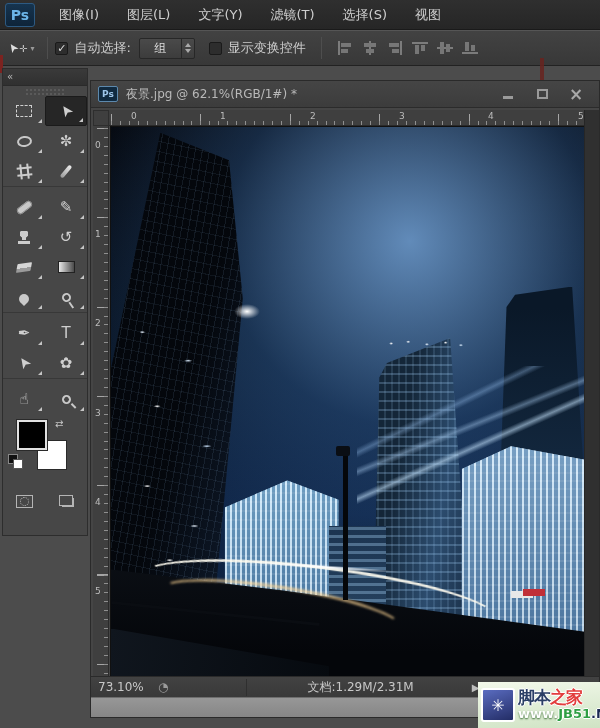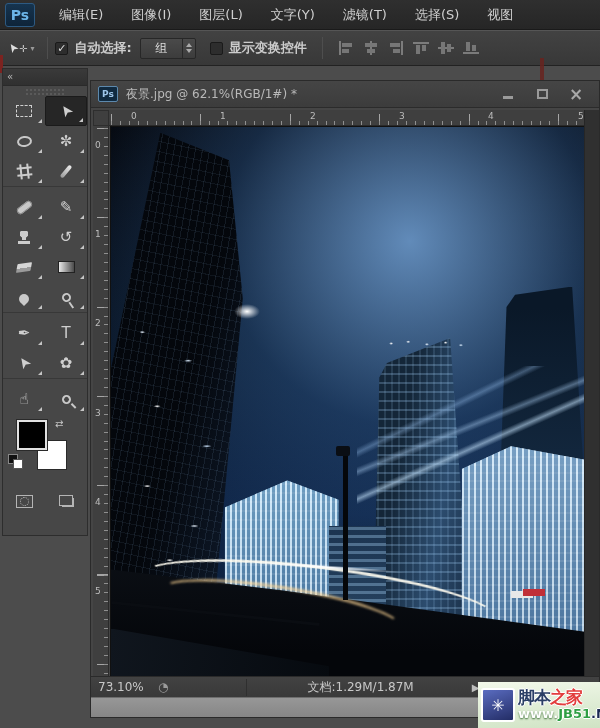--- a/index.html
+++ b/index.html
@@ -22,21 +22,21 @@
     border-bottom:1px solid #222; display:flex; align-items:center; color:#ccc; font-size:13px; }
   .opt-tool { display:flex; align-items:center; margin:0 6px 0 8px; }
   .opt-move-arrow { display:inline-block; color:#ddd; font-size:12px; transform:rotate(-125deg); }
   .opt-move-cross { color:#bbb; font-size:10px; margin-left:1px; }
   .opt-dd-arrow { color:#999; font-size:8px; margin-left:3px; }
   .vsep { width:1px; height:22px; background:#2b2b2b; border-right:1px solid #4e4e4e; margin:0 7px; }
   .checkbox { width:13px; height:13px; background:#2d2d2d; border:1px solid #1a1a1a;
     border-radius:2px; margin-right:6px; display:flex; align-items:center; justify-content:center;
     color:#ddd; font-size:11px; line-height:11px; }
   .checkbox.empty { color:transparent; }
-  .opt-label { margin-right:8px; white-space:nowrap;font-weight:bold; }
+  .opt-label { margin-right:8px; white-space:nowrap; }
   .dropdown { width:56px; height:21px; background:linear-gradient(#4a4a4a,#3c3c3c);
     border:1px solid #272727; border-radius:2px; display:flex; align-items:center; margin-right:14px; }
   .dropdown .dd-val { flex:1; text-align:center; font-size:12px; color:#ddd; }
   .dd-spin { width:13px; height:100%; border-left:1px solid #272727; display:flex;
     flex-direction:column; align-items:center; justify-content:center; gap:2px; }
   .tri-up { width:0; height:0; border-left:3px solid transparent; border-right:3px solid transparent; border-bottom:4px solid #aaa; }
   .tri-dn { width:0; height:0; border-left:3px solid transparent; border-right:3px solid transparent; border-top:4px solid #aaa; }
   .align-group { display:flex; align-items:center; gap:9px; margin-left:8px; }
   .align-ico { opacity:.75; }
 
@@ -245,21 +245,20 @@
   .wm-jb { color:#2e9e43; text-shadow:-1px 0 #fff,1px 0 #fff,0 -1px #fff,0 1px #fff; }
   .wm-net { color:#1c2a52; text-shadow:-1px 0 #fff,1px 0 #fff,0 -1px #fff,0 1px #fff; }
 </style>
 </head>
 <body>
 
 <div id="app">
 
   <div class="menu-bar">
     <div class="ps-logo">Ps</div>
-    <div class="menu-item">编辑(E)</div>
     <div class="menu-item">图像(I)</div>
     <div class="menu-item">图层(L)</div>
     <div class="menu-item">文字(Y)</div>
     <div class="menu-item">滤镜(T)</div>
     <div class="menu-item">选择(S)</div>
     <div class="menu-item">视图</div>
   </div>
 
   <div class="options-bar">
     <div class="opt-tool">
@@ -475,21 +474,21 @@
       <div class="cv lamp-pole"></div>
       <div class="cv lamp-head"></div>
       <div class="cv red-sign"></div>
     </div>
 
     <div class="scroll-gutter"></div>
 
     <div class="status-bar">
       <span class="status-zoom">73.10%</span>
       <span class="status-ico">◔</span>
-      <span class="status-doc">文档:1.29M/1.87M</span>
+      <span class="status-doc">文档:1.29M/2.31M</span>
       <span class="status-arrow">▶</span>
     </div>
     <div class="doc-bottom-strip"></div>
   </div>
 
   <div class="watermark">
     <div class="wm-logo">✳</div>
     <div class="wm-text">
       <div class="wm-line1"><span>脚本</span><span class="wm-red">之家</span></div>
       <div class="wm-line2"><span class="wm-www">www.</span><span class="wm-jb">JB51</span><span class="wm-net">.Net</span></div>

